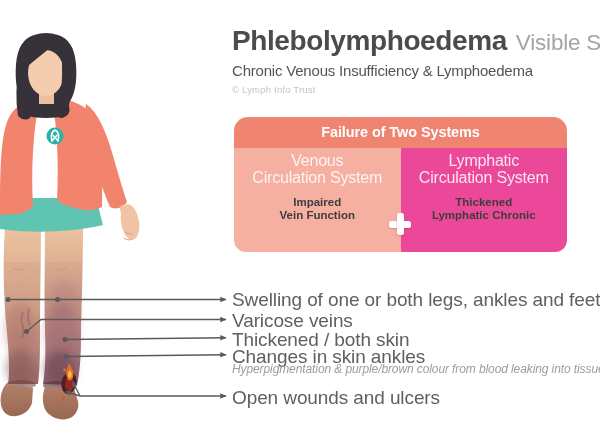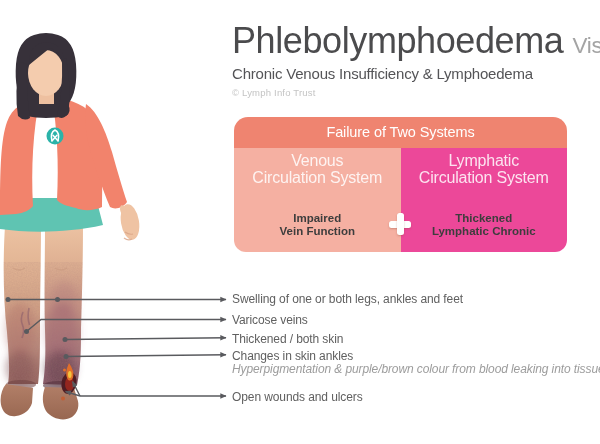--- a/index.html
+++ b/index.html
@@ -3,40 +3,40 @@
 <meta charset="utf-8">
 <style>
   html,body{margin:0;padding:0}
   body{
     width:600px;height:444px;position:relative;overflow:hidden;
     background:#ffffff;font-family:"Liberation Sans", sans-serif;
   }
   
   .hdr{position:absolute;left:232px;top:27px;white-space:nowrap}
   .hdr-row{display:flex;align-items:baseline}
-  .hdr-title{font-size:36px;font-weight:normal;color:#4b4b4d;letter-spacing:-0.4px;line-height:28px}
+  .hdr-title{font-size:28px;font-weight:bold;color:#4b4b4d;letter-spacing:-0.4px;line-height:28px}
   .hdr-suffix{font-size:22.5px;font-weight:normal;color:#a4a4a4;margin-left:9px;letter-spacing:-0.2px}
   .hdr-sub{font-size:15px;color:#545457;margin-top:6px;letter-spacing:-0.2px}
   .hdr-copy{font-size:9.5px;color:#c4c4c4;margin-top:5px;letter-spacing:0.2px}
   
   .sysbox{position:absolute;left:234px;top:117px;width:333px}
   .sysbox-hd{height:31px;line-height:31px;text-align:center;background:#ef8470;color:#ffffff;
-             font-weight:normal;font-size:14.5px;border-radius:14px 14px 0 0;letter-spacing:-0.1px}
+             font-weight:bold;font-size:14.5px;border-radius:14px 14px 0 0;letter-spacing:-0.1px}
   .sysbox-body{display:flex;height:104px;border-radius:0 0 12px 12px;overflow:hidden;position:relative}
   .panel{flex:1;text-align:center;padding-top:5px;box-sizing:border-box}
   .panel-left{background:#f5b0a2}
   .panel-right{background:#ec4899}
   .panel-name{font-size:16px;line-height:16.5px;color:rgba(255,255,255,0.85);letter-spacing:-0.2px}
-  .panel-effect{font-size:11.5px;line-height:13px;font-weight:bold;color:#3d3d3d;margin-top:26px}
+  .panel-effect{font-size:11.5px;line-height:13px;font-weight:bold;color:#3d3d3d;margin-top:10px}
   .plus{position:absolute;left:155px;top:65px;width:22px;height:22px}
   .plus .bar{position:absolute;background:#ffffff;border-radius:2.5px;box-shadow:0 1px 2px rgba(150,70,55,0.35)}
   .plus .h{left:0;top:7.5px;width:22px;height:7px}
   .plus .v{left:7.5px;top:0;width:7px;height:22px}
   
-  .sym{position:absolute;left:232px;font-size:12px;line-height:15px;color:#606060;white-space:nowrap;letter-spacing:-0.1px}
+  .sym{position:absolute;left:232px;font-size:19px;line-height:15px;color:#606060;white-space:nowrap;letter-spacing:-0.1px}
   .sym-note{position:absolute;left:232px;top:362px;font-size:12px;font-style:italic;color:#9c9c9c;white-space:nowrap;letter-spacing:-0.1px}
   
   .art{position:absolute;left:0;top:0;width:600px;height:444px}
 </style>
 </head>
 <body>
 
 <svg class="art" viewBox="0 0 600 444" aria-hidden="true">
   <defs>
     <linearGradient id="legL" x1="0" y1="226" x2="0" y2="420" gradientUnits="userSpaceOnUse">

